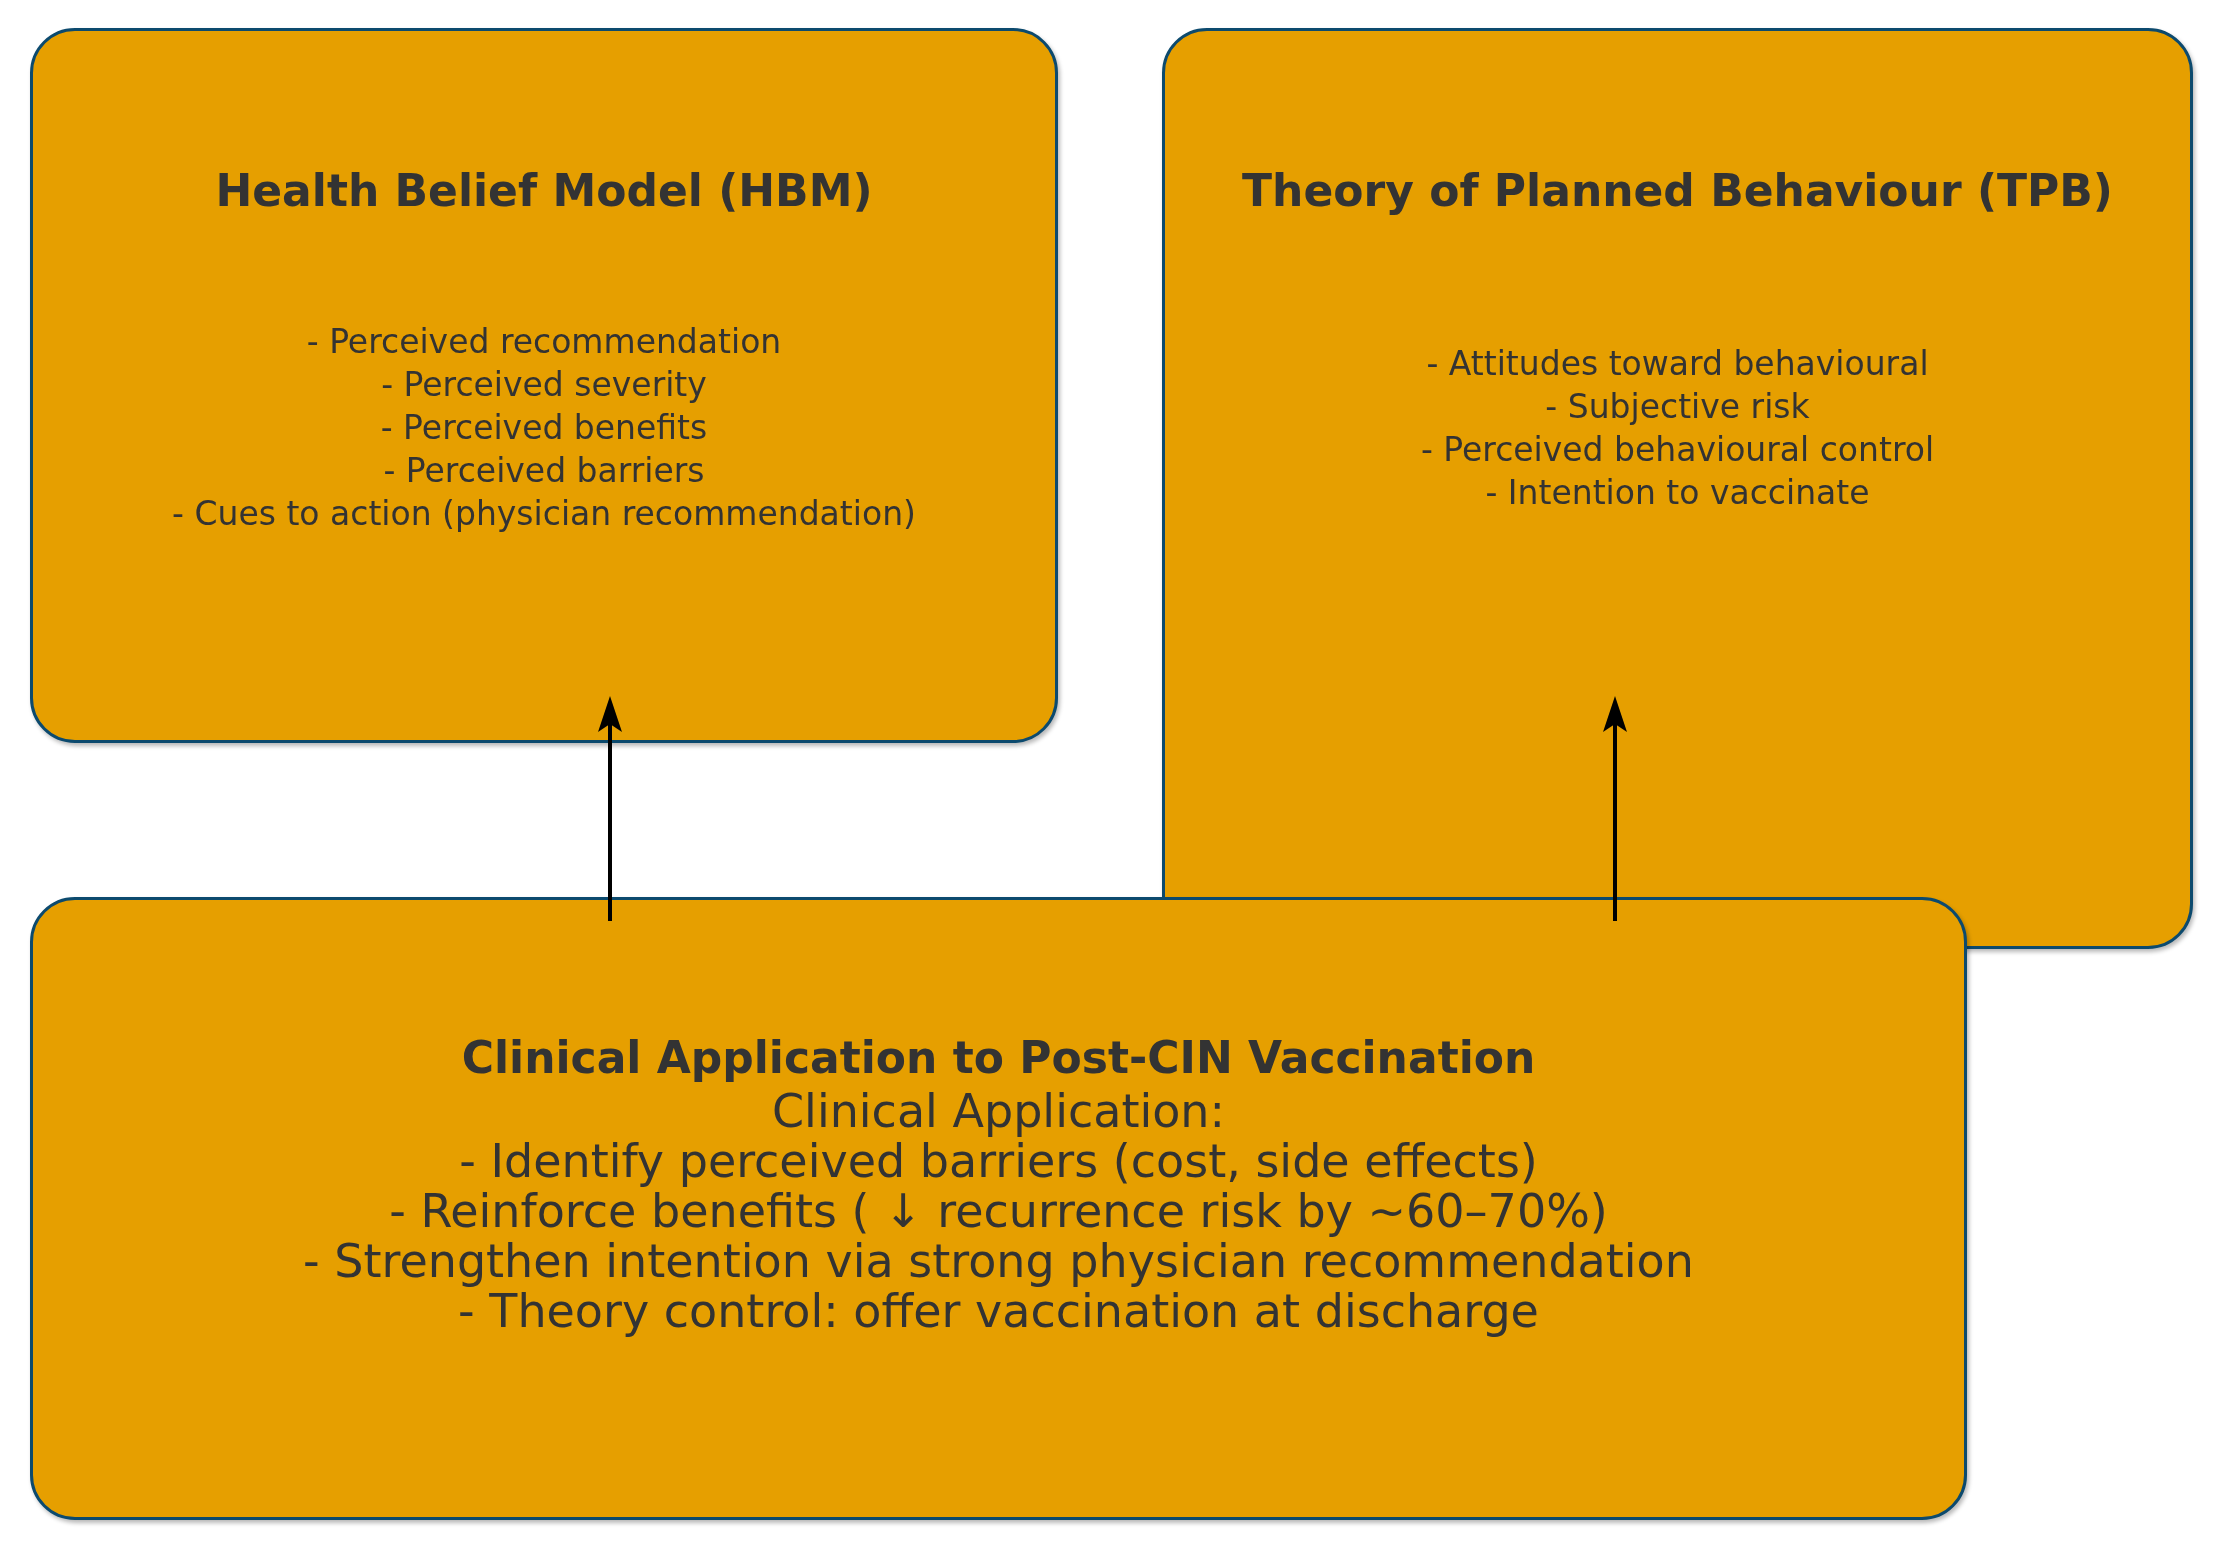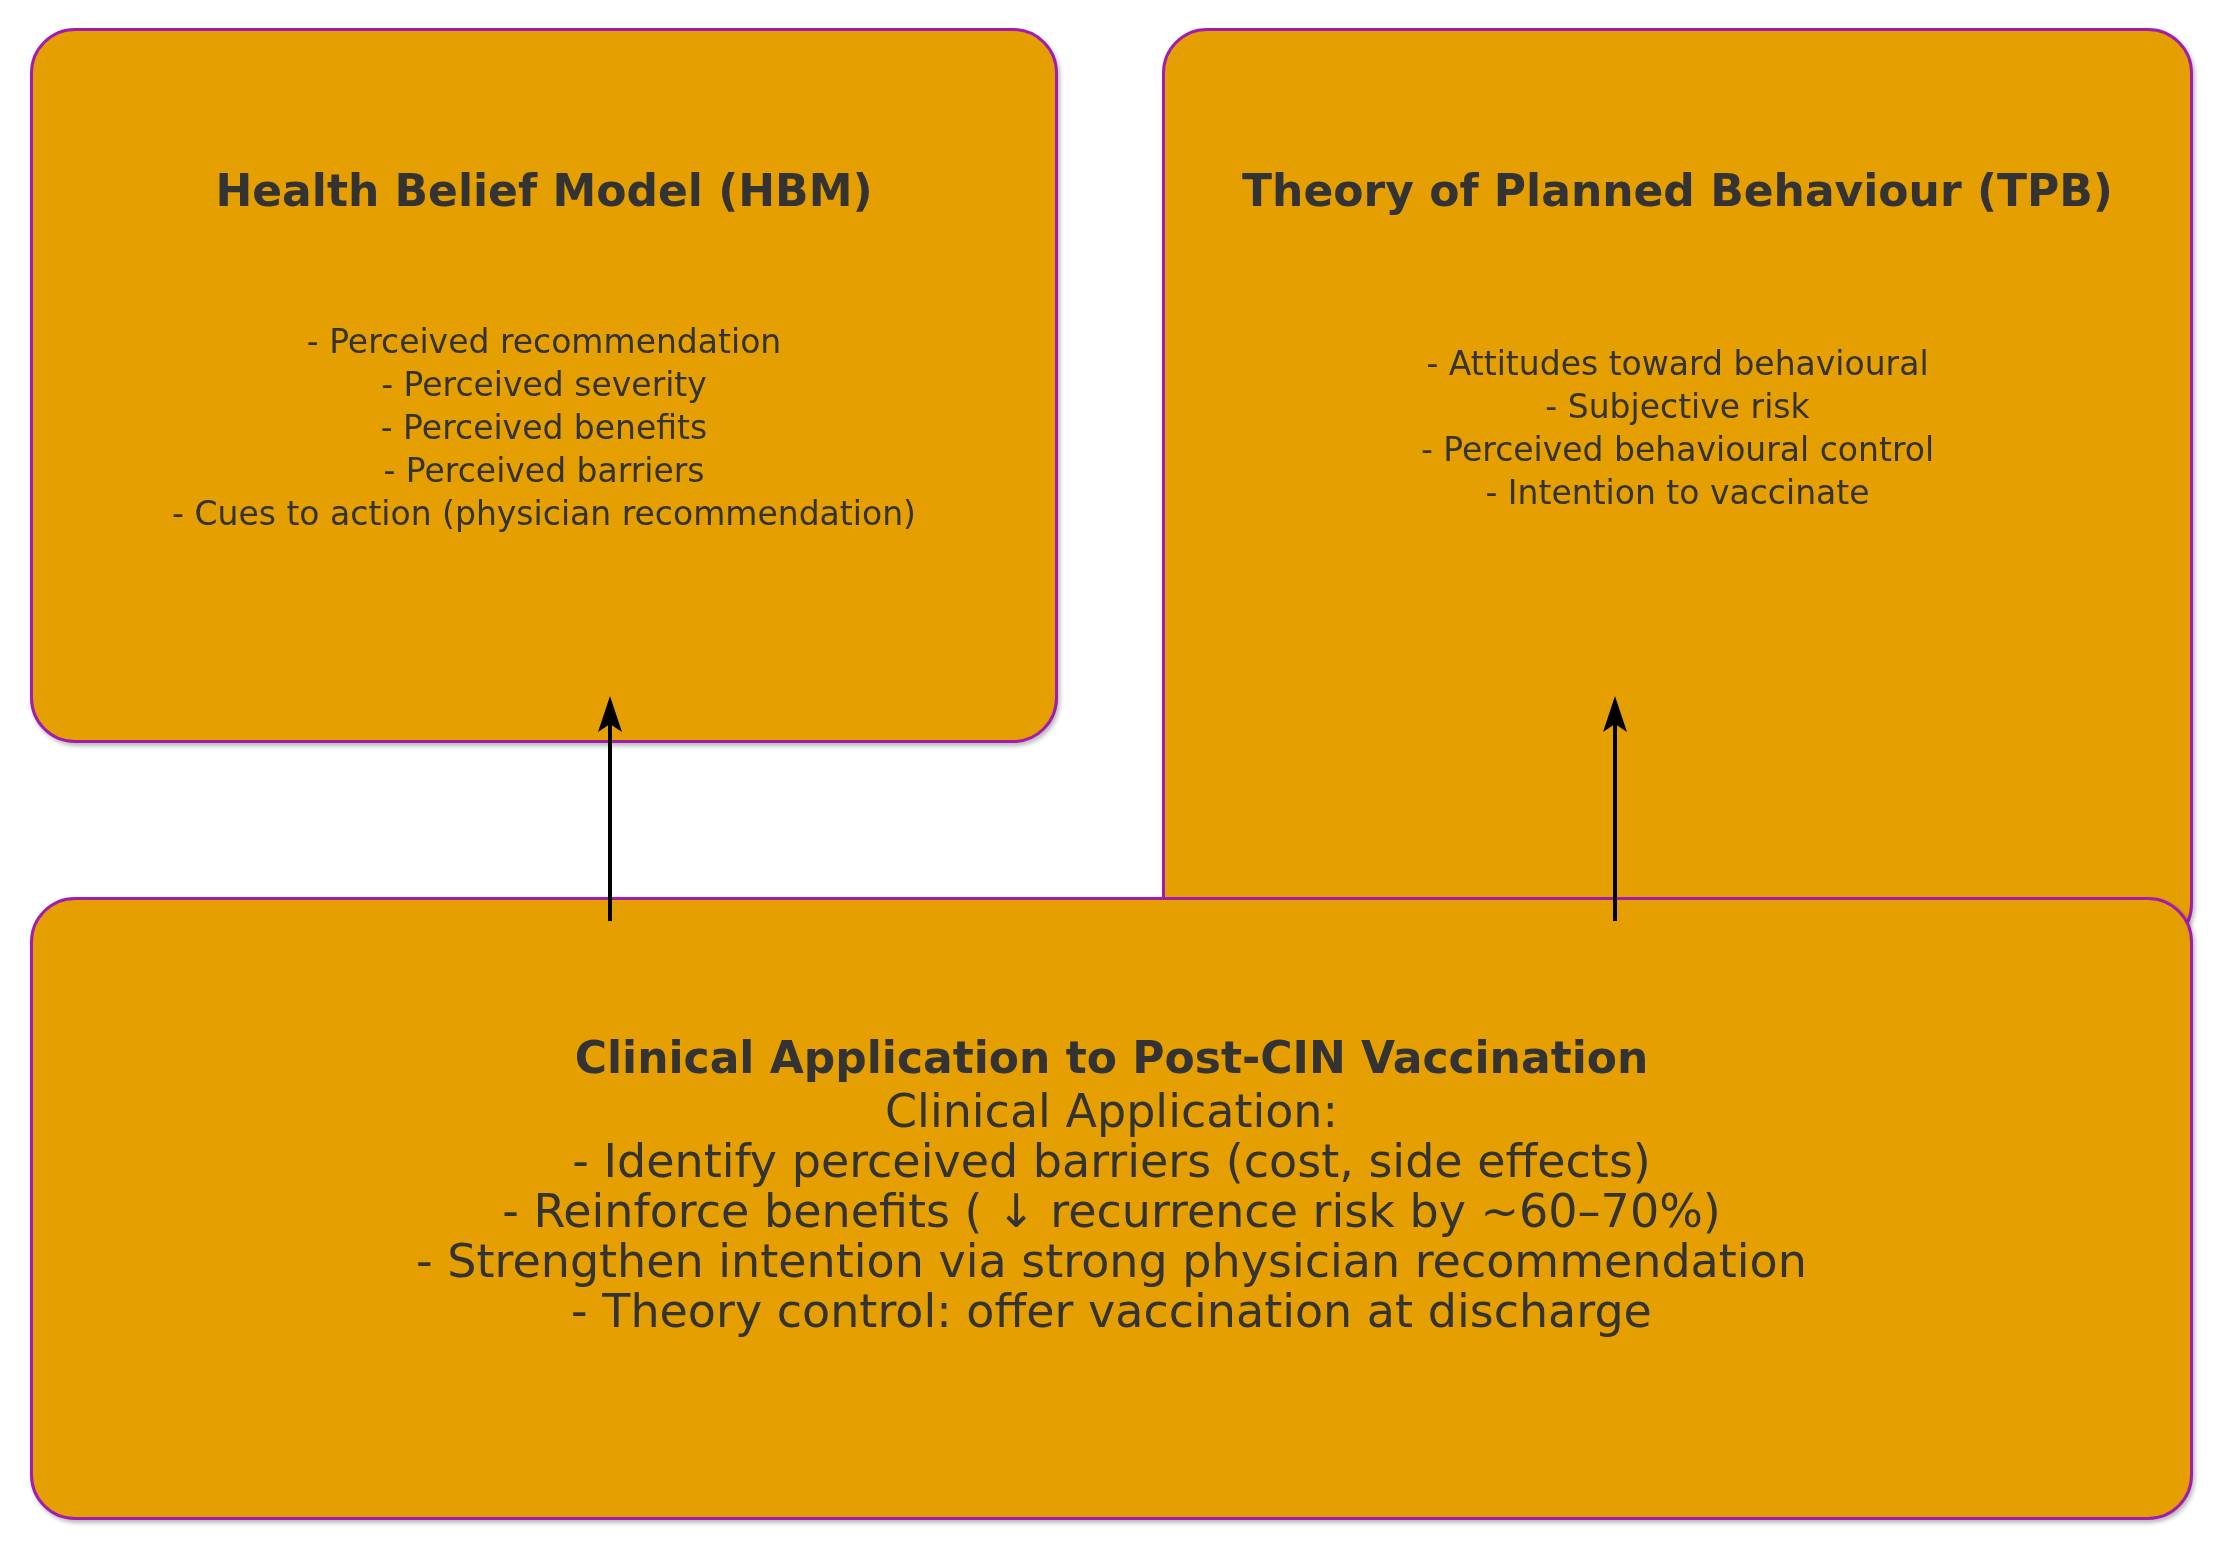--- a/index.html
+++ b/index.html
@@ -12,42 +12,42 @@
     width: 2231px;
     height: 1568px;
     background: #ffffff;
     font-family: "DejaVu Sans", sans-serif;
     color: #333333;
     overflow: hidden;
   }
   .box {
     position: absolute;
     background: #E69F00;
-    border: 3px solid #a21caf;
+    border: 3px solid #0c4a6e;
     border-radius: 45px;
     box-shadow: 2px 3px 4px rgba(0,0,0,0.28);
     text-align: center;
     box-sizing: border-box;
   }
   .box-hbm {
     left: 30px;
     top: 28px;
     width: 1028px;
     height: 715px;
   }
   .box-tpb {
     left: 1162px;
     top: 28px;
     width: 1031px;
     height: 921px;
   }
   .box-clinical {
     left: 30px;
     top: 897px;
-    width: 2163px;
+    width: 1937px;
     height: 623px;
   }
   .box-title {
     position: absolute;
     left: 0;
     right: 0;
     font-weight: bold;
     font-size: 44px;
     line-height: 56px;
     color: #333333;

